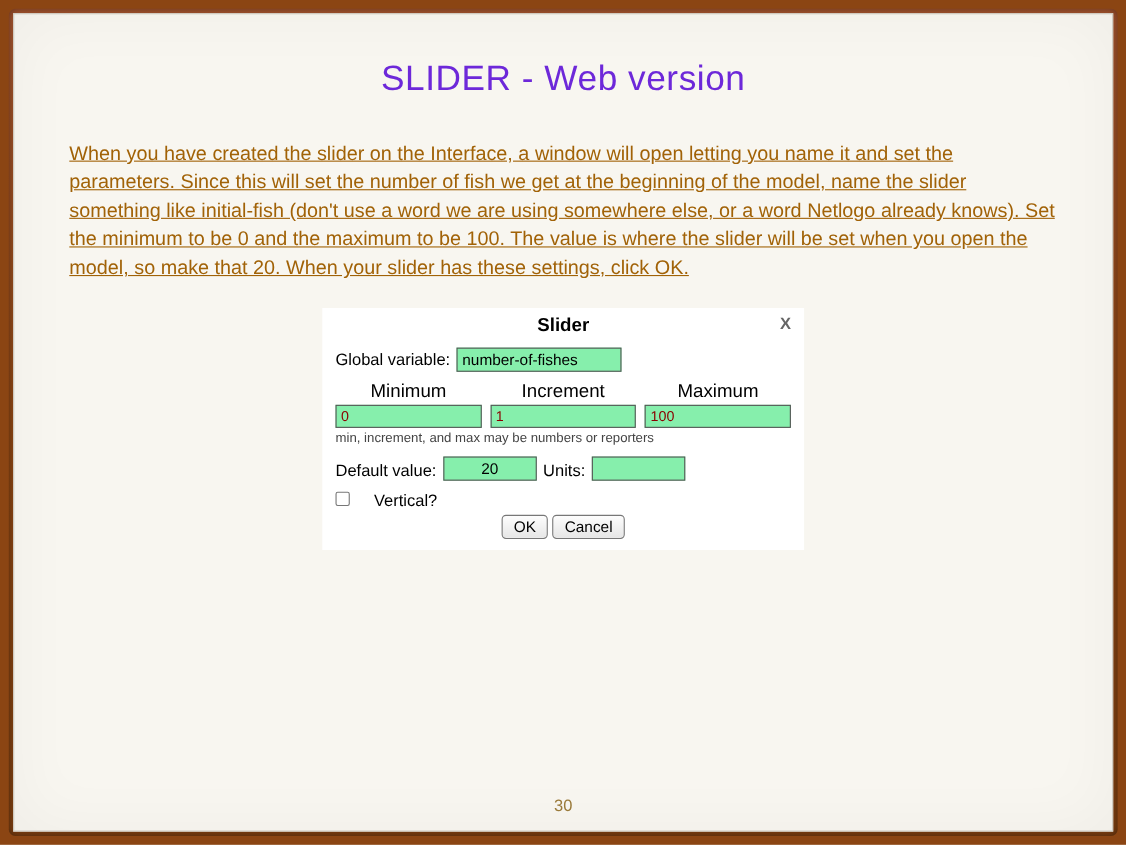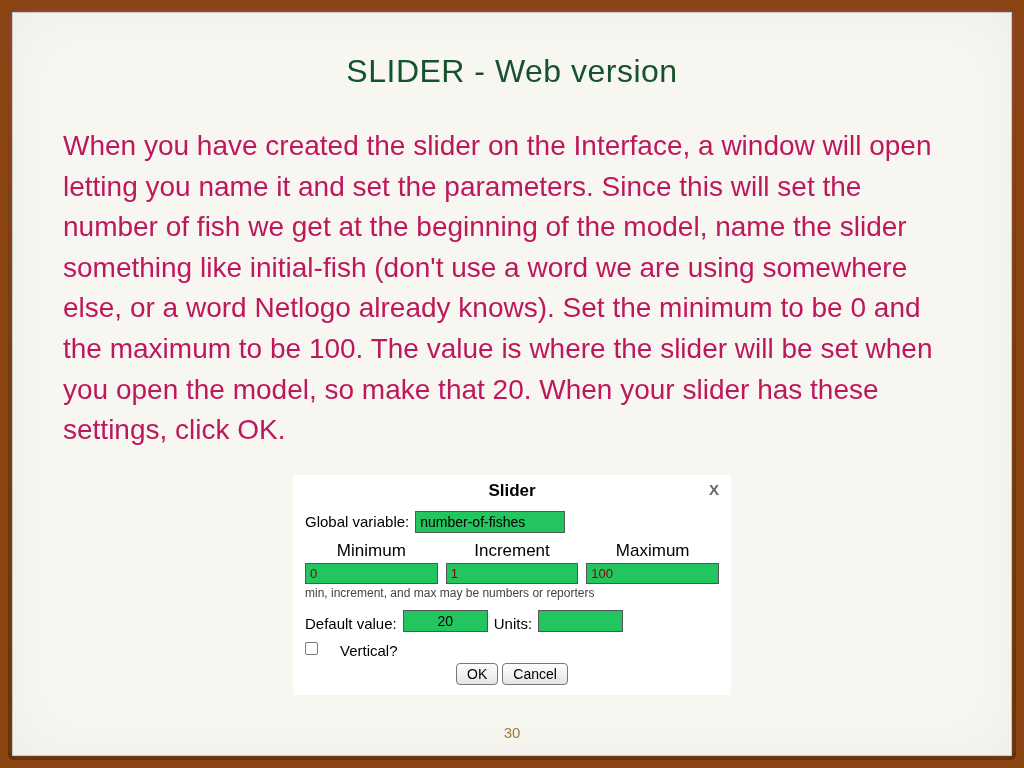--- a/index.html
+++ b/index.html
@@ -25,29 +25,30 @@
       background: #f8f6f0;
       border: 1px solid #ccc8bd;
       box-shadow: inset 0 0 60px rgba(0,0,0,0.04);
       padding: 40px 50px 20px 50px;
       position: relative;
     }
     .title {
       text-align: center;
       font-size: 32px;
       font-weight: normal;
-      color: #14532d;
+      color: #6d28d9;
       margin-bottom: 36px;
       font-family: "Helvetica Neue", Arial, sans-serif;
       letter-spacing: 0.5px;
     }
     .body-text {
-      font-size: 28px;
+      font-size: 18px;
       line-height: 1.45;
-      color: #be185d;
+      color: #a16207;
+      text-decoration: underline;
     }
     .dialog-wrap {
       display: flex;
       justify-content: center;
       margin-top: 24px;
     }
     .dialog {
       width: 438px;
       background: #fff;
       padding: 6px 12px 10px 12px;
@@ -78,21 +79,21 @@
       display: flex;
       align-items: center;
       gap: 6px;
       margin-bottom: 8px;
     }
     .label { white-space: nowrap; }
     .input {
       border: 1px solid #555;
       padding: 2px 4px;
       font-size: 14px;
-      background: #22c55e;
+      background: #86efac;
       font-family: inherit;
     }
     .three-col {
       display: flex;
       gap: 8px;
       margin-bottom: 2px;
     }
     .col {
       flex: 1;
       display: flex;

